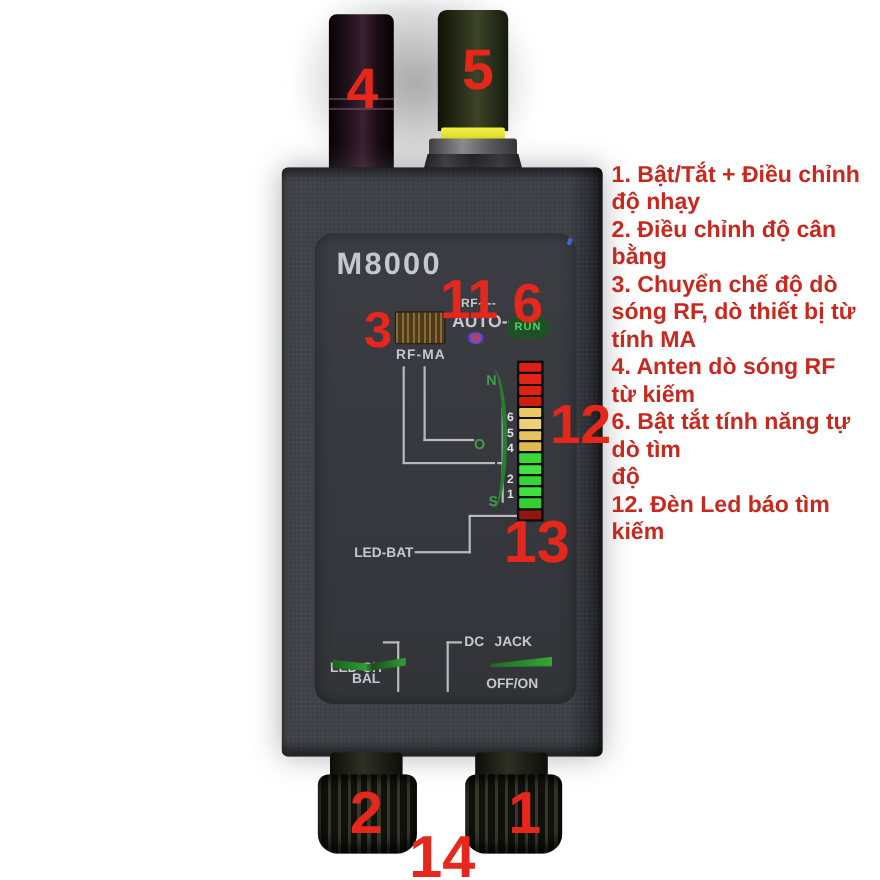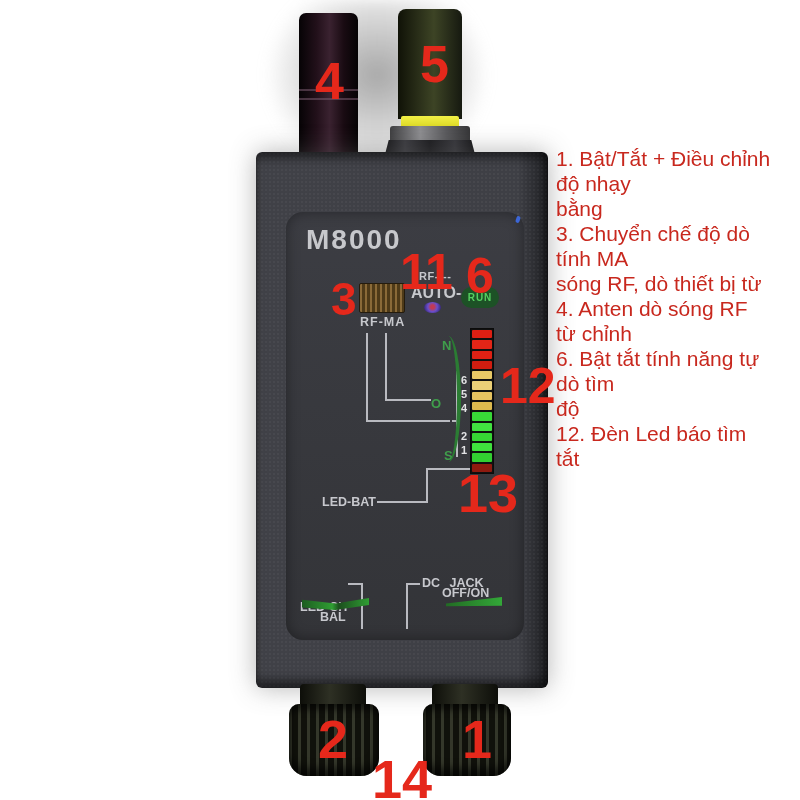--- a/index.html
+++ b/index.html
@@ -74,21 +74,21 @@
   .shaft{top:684px;width:66px;height:26px;border-radius:4px;
     background:linear-gradient(90deg,#0d0e09,#2e3024 45%,#0d0e09);}
   .knob{top:704px;height:72px;border-radius:10px 10px 18px 18px;
     background:repeating-linear-gradient(90deg,#34372a 0 3px,#10110b 3px 9px);
     box-shadow:inset 0 6px 6px rgba(0,0,0,.55), inset 0 -8px 8px rgba(0,0,0,.6);}
 
   
   .num{color:var(--callout-red);font-weight:bold;line-height:1;}
 
   
-  .legend{left:556px;top:146px;width:244px;font-weight:normal;font-size:21px;line-height:25px;}
+  .legend{left:556px;top:146px;width:244px;font-weight:bold;font-size:21px;line-height:25px;}
   .legend-line{white-space:nowrap;}
 </style>
 </head>
 <body>
 
 <div id="stage">
 
   <div class="abs ant-shadow"></div>
 
   <div class="abs antenna-rf">
@@ -156,47 +156,48 @@
       <div class="scale-num" style="top: 430px;">2</div>
       <div class="scale-num" style="top: 444px;">1</div>
     </div>
 
   <div class="abs lbl" style="left:322px;top:495px;font-size:12.5px">LED-BAT</div>
   <div class="abs lbl" style="left:300px;top:600px;font-size:12.5px">LED-CH</div>
   <div class="abs green-bowtie"></div>
   <div class="abs lbl" style="left:320px;top:610px;font-size:12.5px">BAL</div>
   <div class="abs lbl" style="left:422px;top:576px;font-size:12.5px;word-spacing:6px">DC JACK</div>
   <div class="abs green-wedge"></div>
-  <div class="abs lbl" style="left:442px;top:586px;font-size:12.5px">OFF/ON</div>
+  <div class="abs lbl" style="left:442px;top:614px;font-size:12.5px">OFF/ON</div>
 
   <div class="abs shaft" style="left:300px"></div>
   <div class="abs shaft" style="left:432px"></div>
   <div class="abs knob" style="left:289px;width:90px"></div>
   <div class="abs knob" style="left:423px;width:88px"></div>
 
   <div class="abs num" style="left:315px;top:55px;font-size:52px">4</div>
   <div class="abs num" style="left:420px;top:38px;font-size:52px">5</div>
   <div class="abs num" style="left:400px;top:247px;font-size:50px">11</div>
   <div class="abs num" style="left:466px;top:251px;font-size:50px">6</div>
   <div class="abs num" style="left:331px;top:276px;font-size:46px">3</div>
   <div class="abs num" style="left:500px;top:361px;font-size:50px">12</div>
   <div class="abs num" style="left:458px;top:466px;font-size:54px">13</div>
   <div class="abs num" style="left:318px;top:712px;font-size:54px">2</div>
   <div class="abs num" style="left:462px;top:712px;font-size:54px">1</div>
   <div class="abs num" style="left:372px;top:752px;font-size:54px">14</div>
 
   <div class="abs legend" style="color: rgb(200, 40, 30);">
       <div class="legend-line">1. Bật/Tắt + Điều chỉnh</div>
       <div class="legend-line">độ nhạy</div>
+      <div class="legend-line">2. Điều chỉnh độ cân</div>
       <div class="legend-line">bằng</div>
       <div class="legend-line">3. Chuyển chế độ dò</div>
+      <div class="legend-line">sóng RF, dò thiết bị từ</div>
       <div class="legend-line">tính MA</div>
-      <div class="legend-line">sóng RF, dò thiết bị từ</div>
       <div class="legend-line">4. Anten dò sóng RF</div>
-      <div class="legend-line">từ chỉnh</div>
+      <div class="legend-line">từ kiếm</div>
       <div class="legend-line">6. Bật tắt tính năng tự</div>
       <div class="legend-line">dò tìm</div>
       <div class="legend-line">độ</div>
       <div class="legend-line">12. Đèn Led báo tìm</div>
-      <div class="legend-line">tắt</div>
+      <div class="legend-line">kiếm</div>
     </div>
 
 </div>
 
 </body></html>

